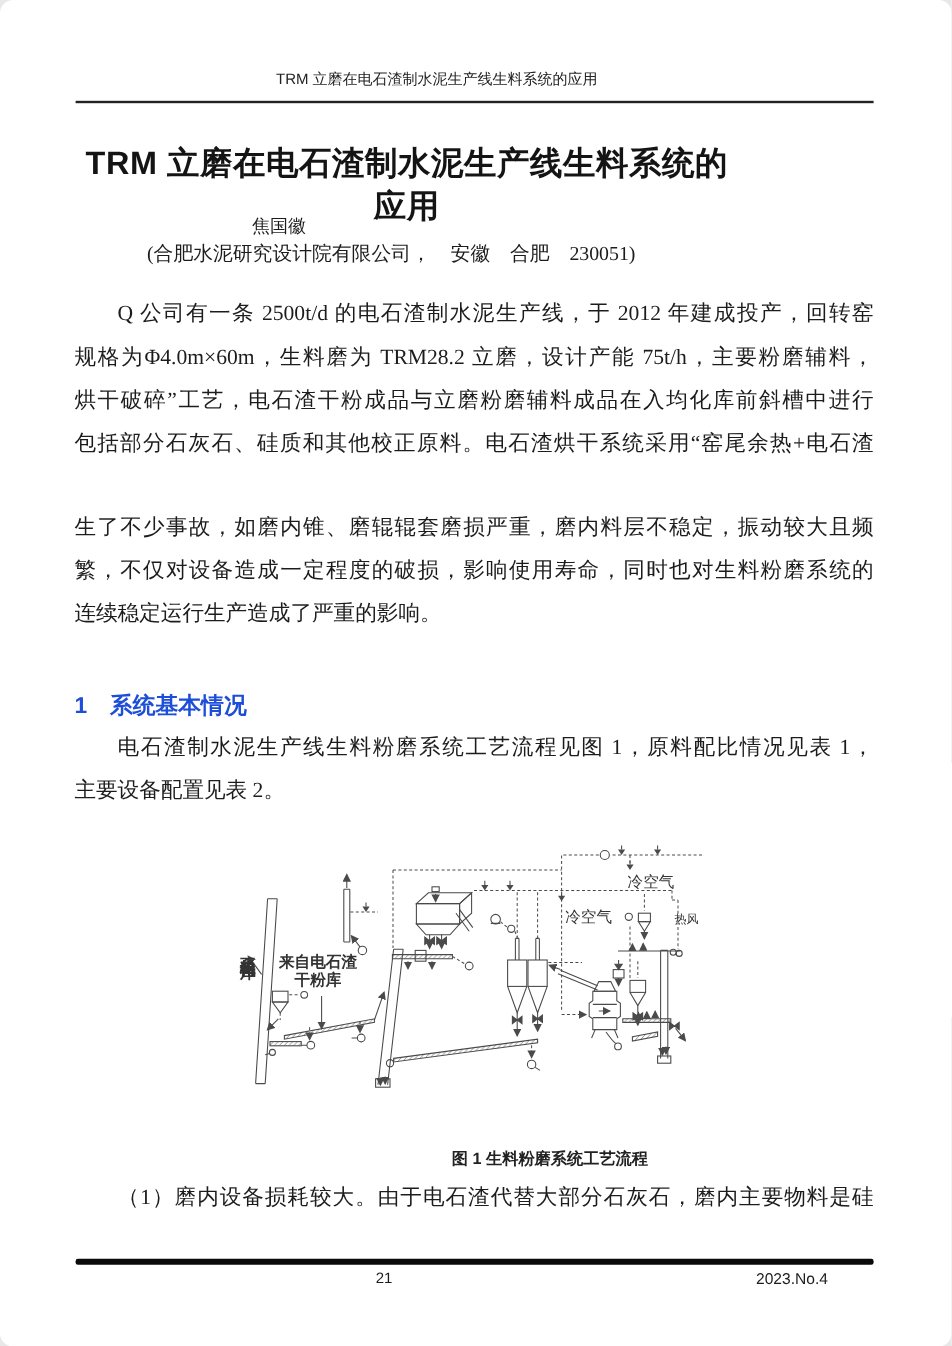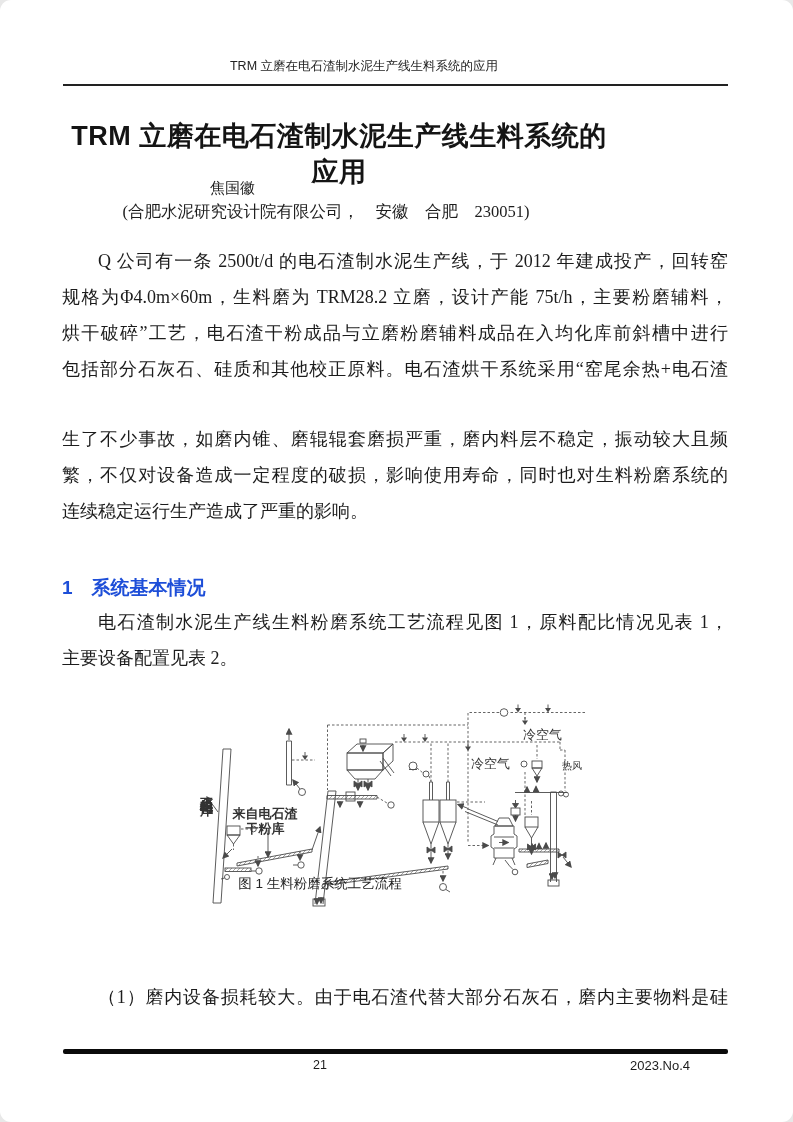--- a/index.html
+++ b/index.html
@@ -21,25 +21,25 @@
   .j{text-align:justify;text-align-last:justify;}
   .ind{padding-left:36px;}
   .hd{left:62px;width:666px;font-size:19px;font-weight:700;
       font-family:"Liberation Sans","DejaVu Sans",sans-serif;color:#1d4ed8;}
   
   #figure-area{left:155px;top:697px;width:470px;height:225px;}
   .fig-label{position:absolute;color:#333;}
   #fig-label-to-silo{left:42px;top:90px;writing-mode:vertical-rl;text-orientation:upright;
      font-size:13px;font-weight:700;letter-spacing:1px;}
   #fig-label-from-slag{left:74px;top:97px;width:72px;text-align:center;font-size:13px;
-     font-weight:700;line-height:15px;margin-top:12px;}
+     font-weight:700;line-height:15px;}
   #fig-label-hot-air{left:407px;top:14px;font-size:10px;margin-top:48px;}
   #fig-label-cold-air-1{left:368px;top:29px;font-size:13px;}
   #fig-label-cold-air-2{left:316px;top:58px;font-size:13px;}
-  #figure-caption{left:100px;top:875px;width:440px;text-align:center;font-size:13.5px;font-weight:400;
+  #figure-caption{left:100px;top:957px;width:440px;text-align:right;font-size:13.5px;font-weight:700;
      font-family:"Liberation Sans","DejaVu Sans",sans-serif;color:#222;}
   
   #footer-rule{left:63px;top:1049px;width:665px;height:5px;background:#0a0a0a;border-radius:2px;}
   #page-number{left:300px;top:1058px;width:40px;text-align:center;font-size:12.5px;
      font-family:"Liberation Sans","DejaVu Sans",sans-serif;}
   #issue-label{left:630px;top:1058px;width:90px;font-size:13px;
      font-family:"Liberation Sans","DejaVu Sans",sans-serif;}
   svg .s{stroke:#4a4a4a;stroke-width:0.9;fill:none;}
   svg .d{stroke:#4a4a4a;stroke-width:0.85;fill:none;stroke-dasharray:2.5 2;}
 </style>

